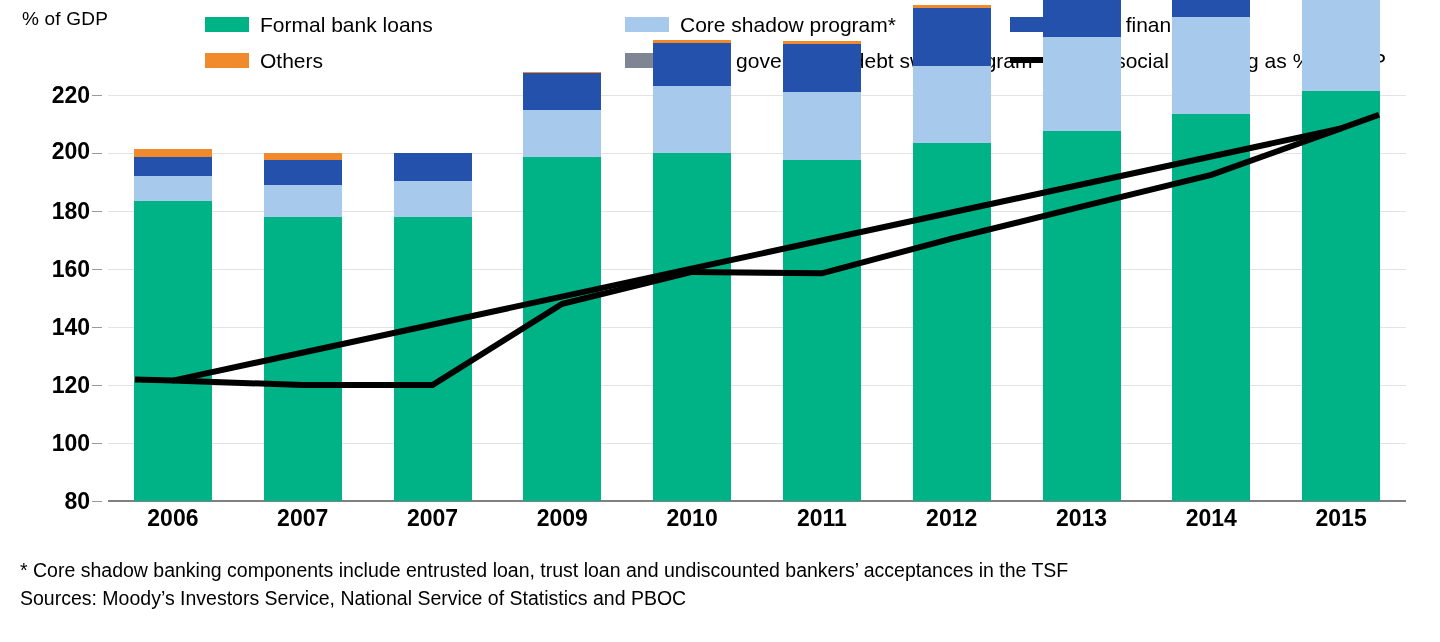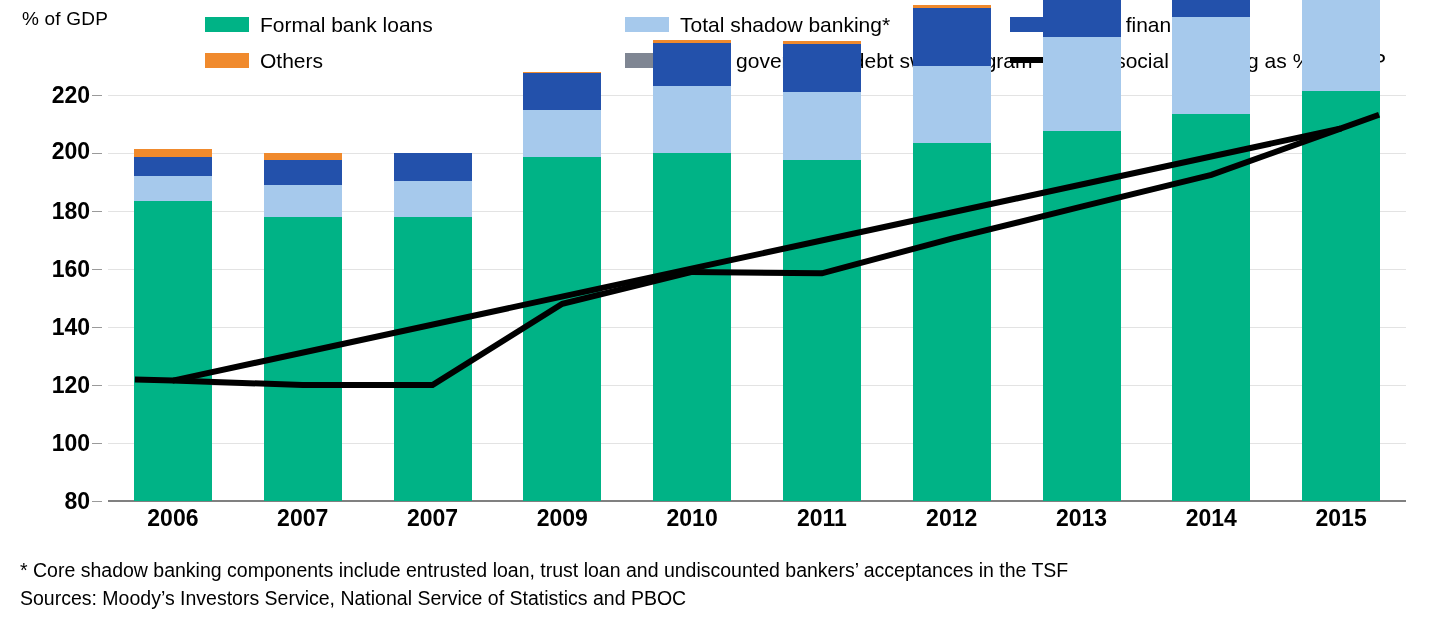--- a/index.html
+++ b/index.html
@@ -88,21 +88,21 @@
 
   <div class="axis-unit">% of GDP</div>
 
   <div class="legend">
       <div class="legend-item">
         <span class="swatch" style="background: rgb(0, 179, 134);"></span>
         <span class="legend-label">Formal bank loans</span>
       </div>
       <div class="legend-item">
         <span class="swatch" style="background: rgb(166, 201, 236);"></span>
-        <span class="legend-label">Total shadow banking*</span>
+        <span class="legend-label">Core shadow program*</span>
       </div>
       <div class="legend-item">
         <span class="swatch" style="background: rgb(35, 81, 171);"></span>
         <span class="legend-label">Direct financing</span>
       </div>
       <div class="legend-item">
         <span class="swatch" style="background: rgb(240, 138, 45);"></span>
         <span class="legend-label">Others</span>
       </div>
       <div class="legend-item">

